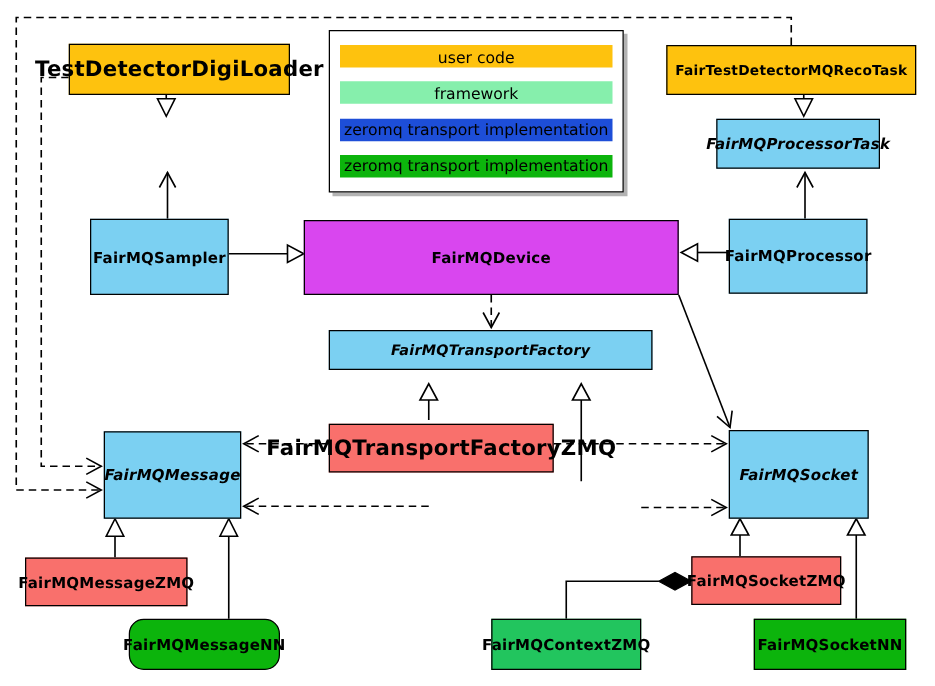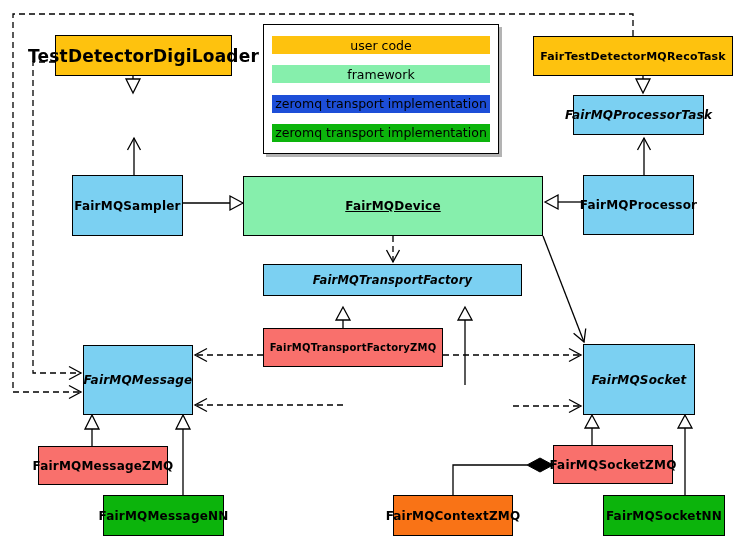--- a/index.html
+++ b/index.html
@@ -109,36 +109,36 @@
 
   <div class="node" style="left: 55px; top: 35px; width: 177px; height: 41px; background: rgb(254, 194, 14); font-size: 17px;">TestDetectorDigiLoader</div>
 
   <div class="node" style="left: 533px; top: 36px; width: 200px; height: 40px; background: rgb(254, 194, 14); font-size: 11px;">FairTestDetectorMQRecoTask</div>
 
 
   <div class="node abstract" style="left: 573px; top: 95px; width: 131px; height: 40px; background: rgb(123, 208, 242);">FairMQProcessorTask</div>
 
   <div class="node" style="left: 72px; top: 175px; width: 111px; height: 61px; background: rgb(123, 208, 242);">FairMQSampler</div>
 
-  <div class="node" style="left: 243px; top: 176px; width: 300px; height: 60px; background: #86efac; text-decoration: underline;">FairMQDevice</div>
+  <div class="node" style="left: 243px; top: 176px; width: 300px; height: 60px; background: #d946ef;">FairMQDevice</div>
 
   <div class="node" style="left: 583px; top: 175px; width: 111px; height: 60px; background: rgb(123, 208, 242);">FairMQProcessor</div>
 
   <div class="node abstract" style="left: 263px; top: 264px; width: 259px; height: 32px; background: rgb(123, 208, 242); font-size: 11.5px;">FairMQTransportFactory</div>
 
-  <div class="node" style="left: 263px; top: 328px; width: 180px; height: 39px; background: rgb(249, 112, 108); font-size: 10px;">FairMQTransportFactoryZMQ</div>
+  <div class="node" style="left: 263px; top: 339px; width: 180px; height: 39px; background: rgb(249, 112, 108); font-size: 17px;">FairMQTransportFactoryZMQ</div>
 
 
   <div class="node abstract" style="left: 83px; top: 345px; width: 110px; height: 70px; background: rgb(123, 208, 242);">FairMQMessage</div>
 
   <div class="node abstract" style="left: 583px; top: 344px; width: 112px; height: 71px; background: rgb(123, 208, 242);">FairMQSocket</div>
 
-  <div class="node" style="left: 38px; top: 446px; width: 130px; height: 39px; background: rgb(249, 112, 108);">FairMQMessageZMQ</div>
+  <div class="node" style="left: 20px; top: 446px; width: 130px; height: 39px; background: rgb(249, 112, 108);">FairMQMessageZMQ</div>
 
-  <div class="node" style="left: 103px; top: 495px; width: 121px; height: 41px; background: rgb(12, 180, 12);">FairMQMessageNN</div>
+  <div class="node" style="left: 103px; top: 495px; width: 121px; height: 41px; background: rgb(12, 180, 12); border-radius: 12px;">FairMQMessageNN</div>
 
-  <div class="node" style="left: 393px; top: 495px; width: 120px; height: 41px; background: #f97316;">FairMQContextZMQ</div>
+  <div class="node" style="left: 393px; top: 495px; width: 120px; height: 41px; background: #22c55e;">FairMQContextZMQ</div>
 
   <div class="node" style="left: 553px; top: 445px; width: 120px; height: 39px; background: rgb(249, 112, 108);">FairMQSocketZMQ</div>
 
   <div class="node" style="left: 603px; top: 495px; width: 122px; height: 41px; background: rgb(12, 180, 12);">FairMQSocketNN</div>
 
 </div>
 
 </body></html>

